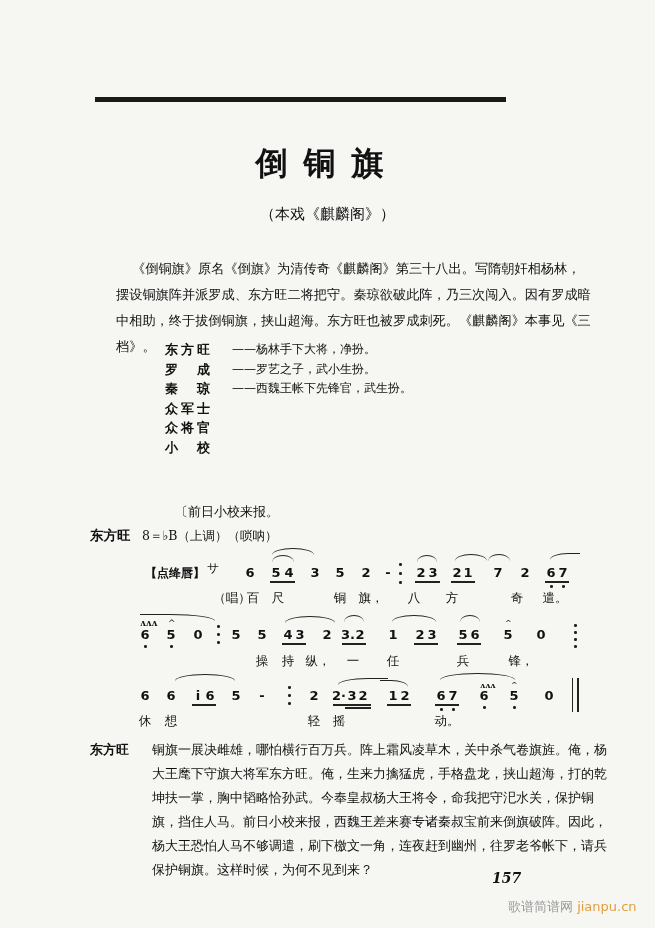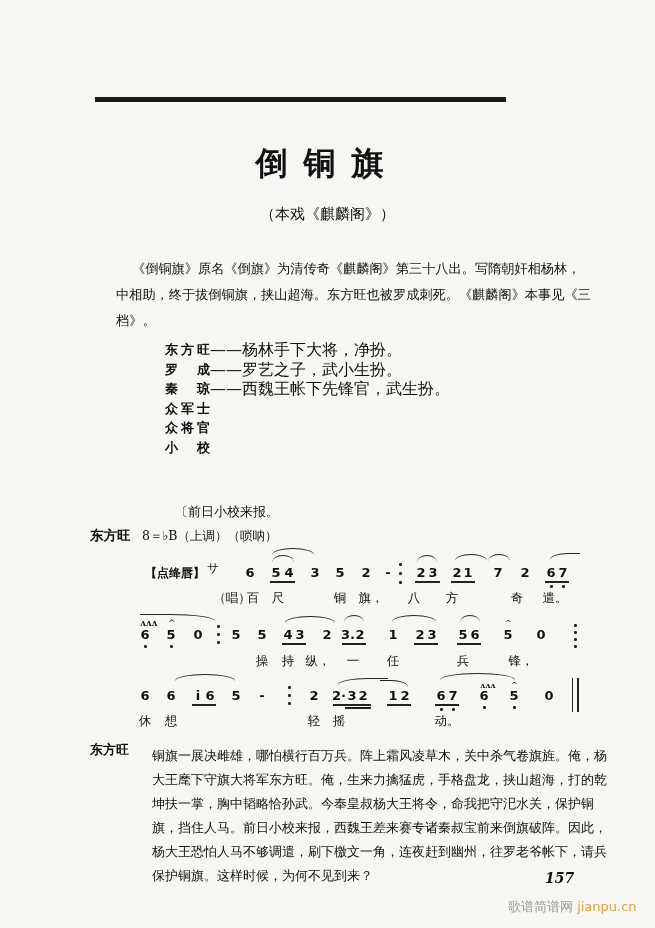--- a/index.html
+++ b/index.html
@@ -7,46 +7,47 @@
        font-family:"DejaVu Serif","Liberation Serif",serif;color:#111;}
   .abs{position:absolute;white-space:nowrap;}
   .rule{position:absolute;left:95px;top:97px;width:411px;height:5px;background:#1a1a1a;}
   .title{position:absolute;left:0;width:655px;top:142px;text-align:center;font-size:32px;font-weight:bold;letter-spacing:16px;font-family:"DejaVu Sans",sans-serif;}
   .subtitle{position:absolute;left:0;width:655px;top:205px;text-align:center;font-size:15px;}
   .intro{position:absolute;left:120px;width:478px;font-size:13.2px;line-height:26px;}
   .intro p{margin:0;}
   .cast{position:absolute;left:165px;top:340px;font-size:13px;line-height:19.5px;}
   .cast .row{display:flex;}
   .cast .name{font-weight:bold;font-family:"DejaVu Sans",sans-serif;display:inline-block;width:45px;text-align-last:justify;}
-  .cast .desc{font-size:16px;}
+  .cast .desc{font-size:12px;margin-left:22px;}
   .stage{left:175px;top:503px;font-size:13px;}
   .singer{left:90px;top:527px;font-size:13.5px;font-weight:bold;font-family:"DejaVu Sans",sans-serif;}
   .key{left:142px;top:528px;font-size:12.5px;}
   .note{position:absolute;font-family:"DejaVu Sans",sans-serif;font-weight:bold;font-size:13px;transform:translateX(-50%);}
   .lyric{position:absolute;font-size:12.5px;transform:translateX(-50%);}
   .ul{position:absolute;height:1.5px;background:#222;}
   .slur{position:absolute;border-top:1.3px solid #222;border-radius:50% 50% 0 0 / 100% 100% 0 0;height:6px;}
   .barline{position:absolute;width:4px;border-left:1.5px solid #222;border-right:2.5px solid #222;}
   .dot{position:absolute;width:2.5px;height:2.5px;background:#222;border-radius:50%;}
   .speech{position:absolute;left:90px;top:738px;width:520px;font-size:13px;line-height:24px;}
   .speech .spk{position:absolute;left:0;top:0;font-weight:bold;font-family:"DejaVu Sans",sans-serif;}
-  .speech .body{margin-left:62px;margin-top:6px;}
-  .pageno{left:545px;top:870px;font-size:14px;font-weight:bold;font-style:italic;}
+  .speech .body{margin-left:62px;}
+  .pageno{left:492px;top:870px;font-size:14px;font-weight:bold;font-style:italic;}
   .wm{left:508px;top:898px;font-size:13px;color:#9a9a9a;font-family:"DejaVu Sans",sans-serif;}
   .wm .en{color:#e0a040;}
 </style>
 </head>
 <body>
 
 <div class="rule"></div>
 <div class="title">倒铜旗</div>
 <div class="subtitle">（本戏《麒麟阁》）</div>
 
 <div class="intro" style="top:256px;">
   <p style="text-indent:12px;">《倒铜旗》原名《倒旗》为清传奇《麒麟阁》第三十八出。写隋朝奸相杨林，</p>
+  <p style="margin-left:-4px;">摆设铜旗阵并派罗成、东方旺二将把守。秦琼欲破此阵，乃三次闯入。因有罗成暗</p>
   <p style="margin-left:-4px;">中相助，终于拔倒铜旗，挟山超海。东方旺也被罗成刺死。《麒麟阁》本事见《三档》。</p>
 </div>
 
 <div class="cast">
   <div class="row">
       <span class="name">东方旺</span>
       <span class="desc">——杨林手下大将，净扮。</span>
     </div>
   <div class="row">
       <span class="name">罗　成</span>

